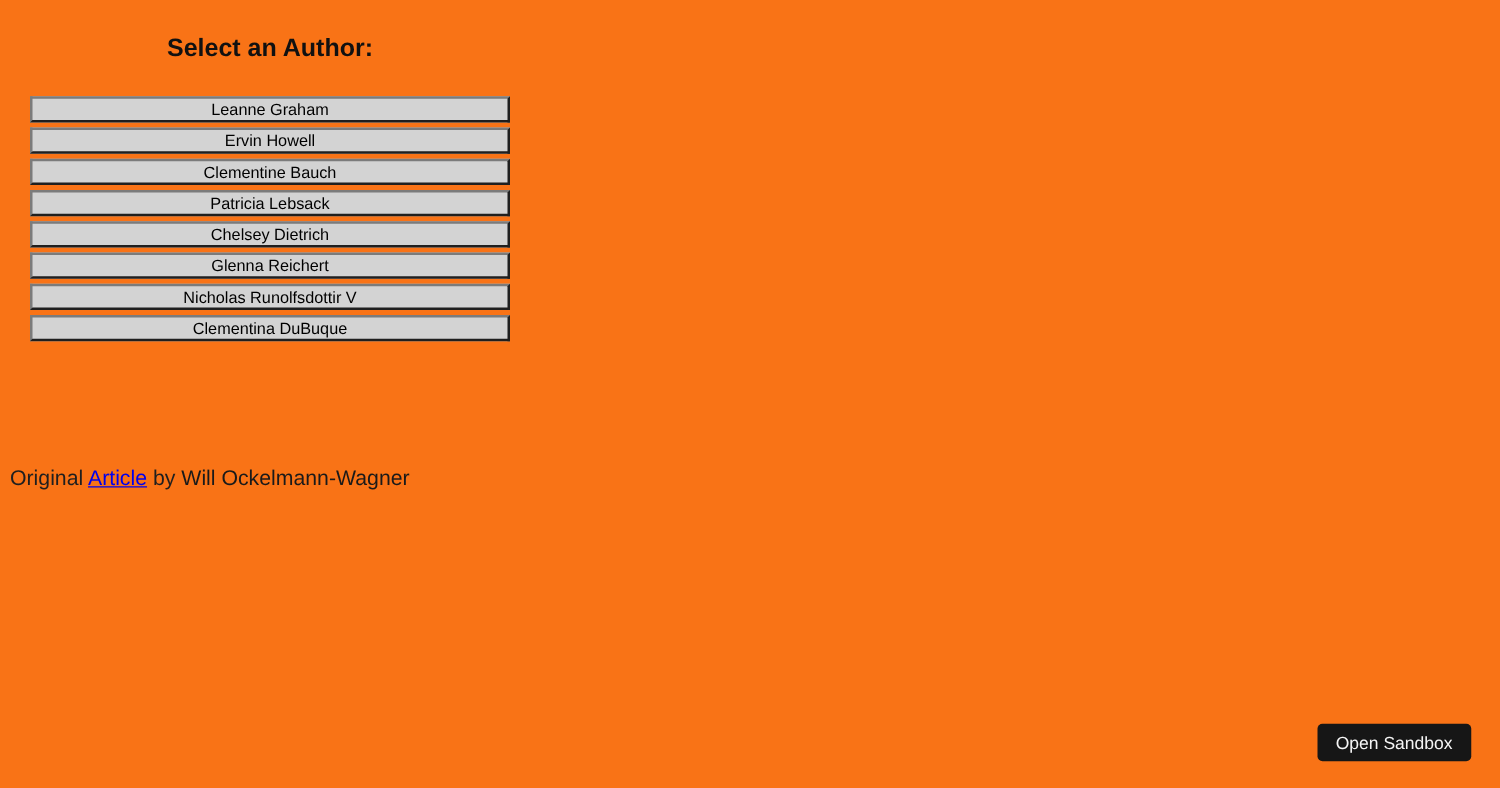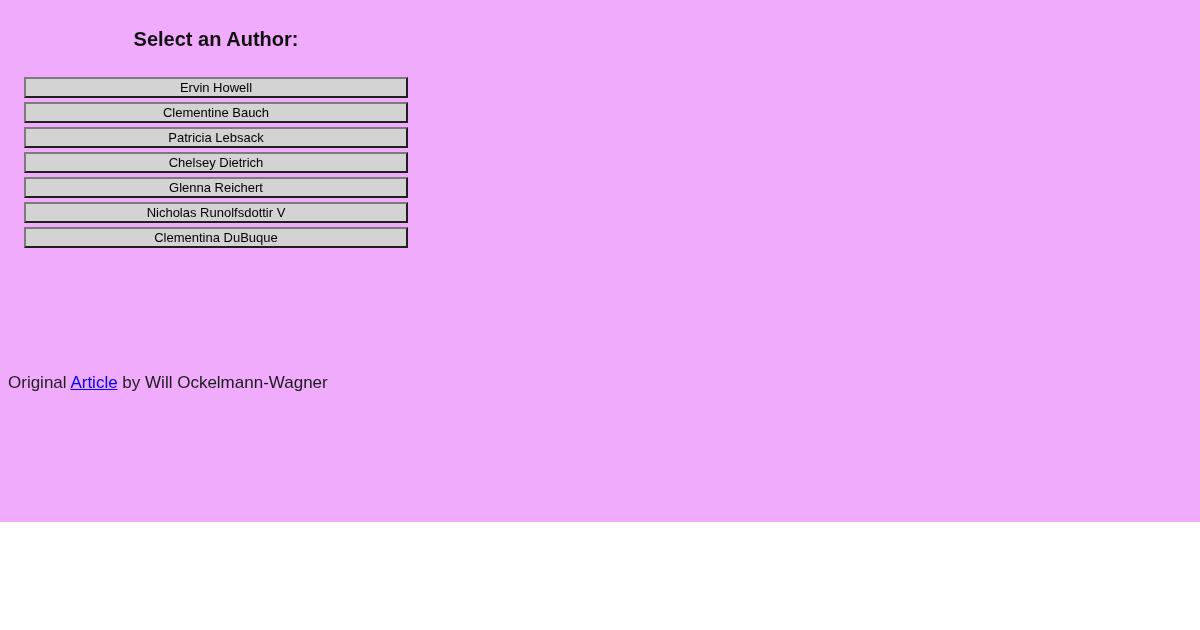--- a/index.html
+++ b/index.html
@@ -5,22 +5,22 @@
     * { box-sizing: border-box; }
     html, body {
       margin: 0;
       padding: 0;
       background: #ffffff;
       font-family: "Liberation Sans", sans-serif;
     }
     .viewport {
       position: relative;
       width: 1200px;
-      height: 522px;
-      background: #f0abfc;
+      height: 630px;
+      background: #f97316;
       overflow: hidden;
     }
     
     .main {
       position: absolute;
       left: 24px;
       top: 28px;
       width: 384px;
       text-align: center;
     }
@@ -86,31 +86,33 @@
 </head>
 <body>
 
 <div class="viewport">
 
   <div class="main">
     <h3 class="page-title">Select an Author:</h3>
 
     <div class="button-list">
 
+    <button class="author-btn">Leanne Graham</button>
         <button class="author-btn">Ervin Howell</button>
         <button class="author-btn">Clementine Bauch</button>
         <button class="author-btn">Patricia Lebsack</button>
         <button class="author-btn">Chelsey Dietrich</button>
         <button class="author-btn">Glenna Reichert</button>
         <button class="author-btn">Nicholas Runolfsdottir V</button>
         <button class="author-btn">Clementina DuBuque</button>
       </div>
   </div>
 
   <p class="credit">
     <span>Original</span>
     <a href="#">Article</a>
     <span>by</span>
     <strong>Will Ockelmann-Wagner</strong>
   </p>
 
+  <button class="open-sandbox">Open Sandbox</button>
 
 </div>
 
 </body></html>

